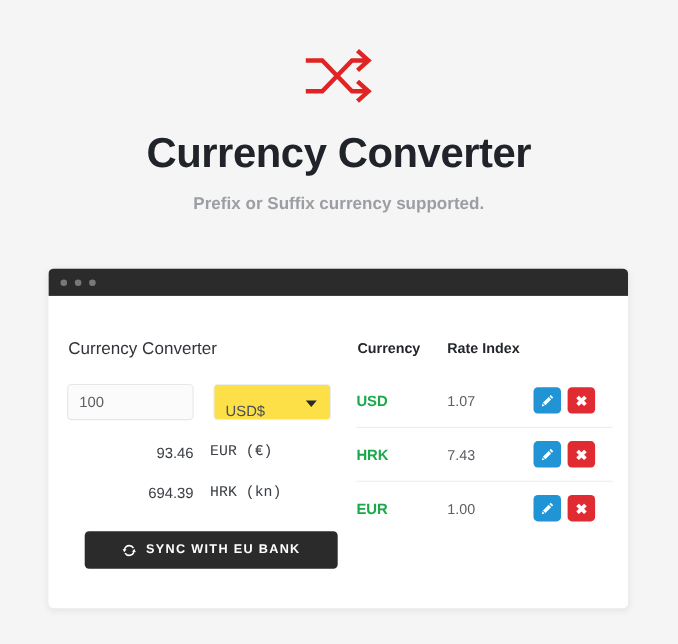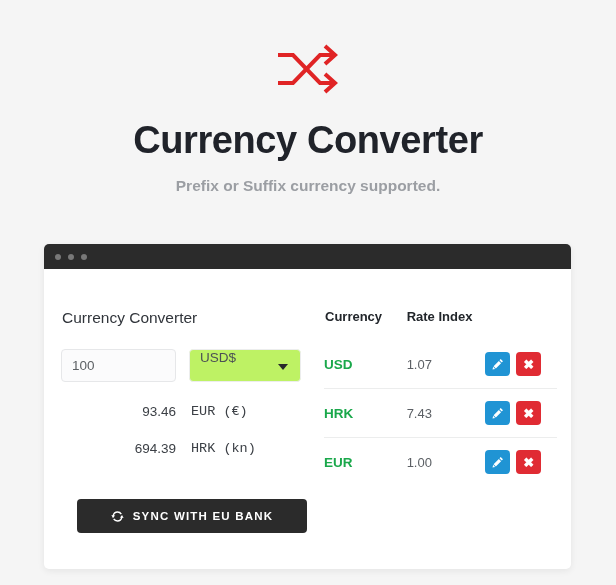--- a/index.html
+++ b/index.html
@@ -84,45 +84,45 @@
     width: 275px;
     padding: 0 18px 0 17px;
   }
   .panel-heading {
     font-size: 15.5px;
     color: #31353b;
     margin: 12px 0 0 1px;
   }
   .conv-input-row {
     display: flex;
-    gap: 13px;
+    gap: 18px;
     margin-top: 22px;
     border-radius: 11px;
   }
   .amount-input {
     width: 115px;
     height: 33px;
     border: 1px solid #e6e7e9;
     border-radius: 4px;
     background: #fbfbfc;
     font-size: 13.5px;
     color: #5d6165;
     padding: 0 10px;
     font-family: "Liberation Sans", sans-serif;
     outline: none;
   }
   .currency-select {
     position: relative;
     width: 113px;
     height: 33px;
-    background: #bef264;
+    background: #fde047;
     border: 1px solid #eceded;
     border-radius: 4px;
     display: flex;
-    align-items: flex-start;
+    align-items: flex-end;
     padding: 0 10px;
     cursor: pointer;
   }
   .currency-select-value {
     font-size: 13.5px;
     color: #4c5055;
   }
   .caret {
     position: absolute;
     right: 12px;
@@ -139,21 +139,21 @@
     margin-top: 22px;
     font-size: 13.5px;
     color: #3c4046;
     text-align: right;
   }
   .result-row:first-of-type { margin-top: 29px; }
   .result-value { width: 115px; padding-left: 11px; }
   .result-label { padding-left: 15px; font-family: Liberation Mono, monospace; }
 
   .sync-button {
-    margin: 43px 0 0 16px;
+    margin: 27px 0 0 16px;
     width: 230px;
     height: 34px;
     background: #2b2b2b;
     color: #ffffff;
     border: none;
     border-radius: 4px;
     font-size: 11.5px;
     font-weight: bold;
     letter-spacing: 1.2px;
     text-transform: uppercase;

